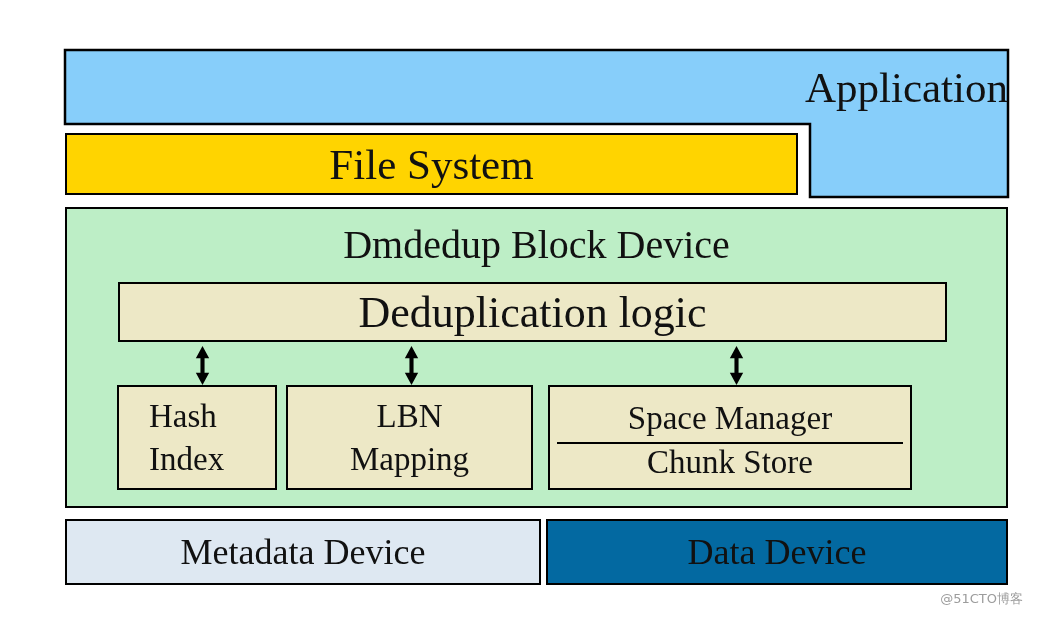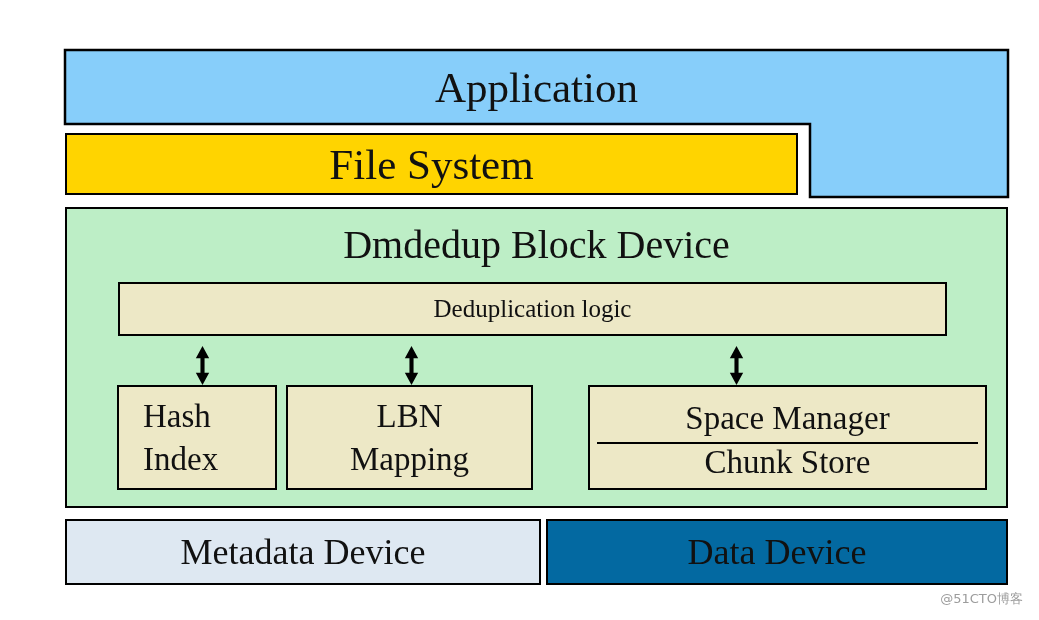--- a/index.html
+++ b/index.html
@@ -22,58 +22,57 @@
     justify-content: center;
   }
   .label-center { text-align: center; }
   .pre { white-space: pre-line; }
 
   
   .app-shape { left: 0; top: 0; width: 1039px; height: 620px; pointer-events: none; }
 
   .app-label {
     left: 65px; top: 50px; width: 943px; height: 75px;
-    display: flex; align-items: center; justify-content: center;
+    display: flex; align-items: center; justify-content: flex-end;
     font-size: 43px;
   }
   .file-system {
     left: 65px; top: 133px; width: 733px; height: 62px;
     font-size: 43px;
   }
   .dmdedup {
     left: 65px; top: 207px; width: 943px; height: 301px;
   }
   .dmdedup-title {
     left: 65px; top: 218px; width: 943px; height: 52px;
     display: flex; align-items: center; justify-content: center;
     font-size: 40px;
   }
   .dedup-logic {
-    left: 118px; top: 282px; width: 829px; height: 54px;
-    font-size: 25px;
+    left: 118px; top: 282px; width: 829px; height: 60px;
+    font-size: 44px;
   }
   .arrow { position: absolute; width: 17px; height: 39px; top: 346px; }
   .arrow-1 { left: 194px; }
   .arrow-2 { left: 403px; }
   .arrow-3 { left: 728px; }
 
   .hash-index {
     left: 117px; top: 385px; width: 160px; height: 105px;
-    justify-content: flex-start; padding-left: 24px;
+    justify-content: flex-start; padding-left: 30px;
     font-size: 33px; line-height: 43px;
   }
   .lbn-mapping {
     left: 286px; top: 385px; width: 247px; height: 105px;
     font-size: 33px; line-height: 43px;
   }
   .space-chunk {
-    left: 548px; top: 385px; width: 399px; height: 105px;
+    left: 548px; top: 385px; width: 364px; height: 105px;
     flex-direction: column; align-items: stretch; justify-content: flex-start;
     padding: 7px;
-    margin-left: 40px;
   }
   .space-row {
     height: 52px; border-bottom: 2px solid #000000;
     display: flex; align-items: center; justify-content: center;
     font-size: 33px;
   }
   .chunk-row {
     flex: 1;
     display: flex; align-items: center; justify-content: center;
     font-size: 33px;

